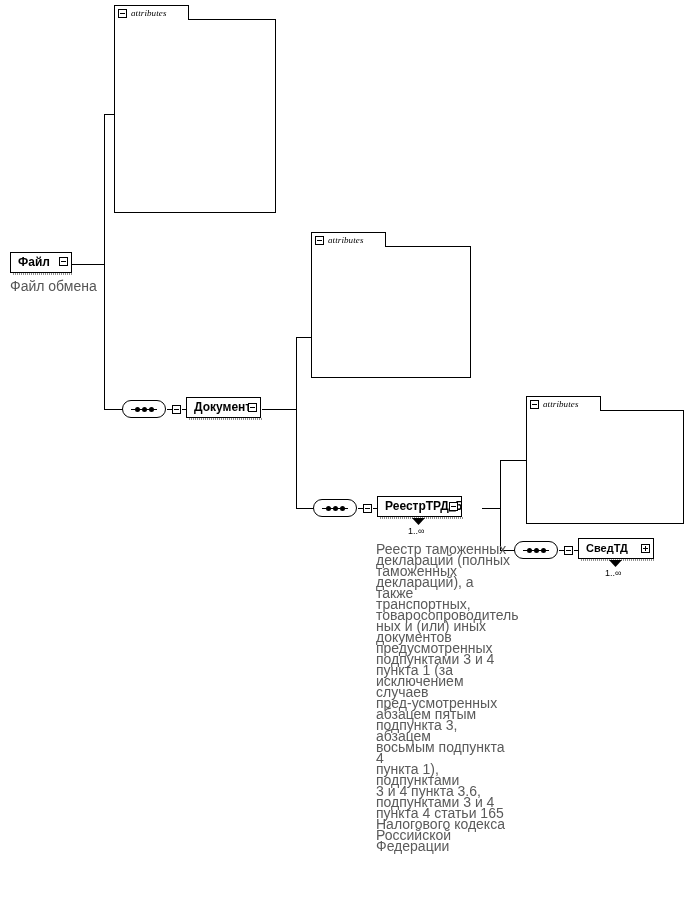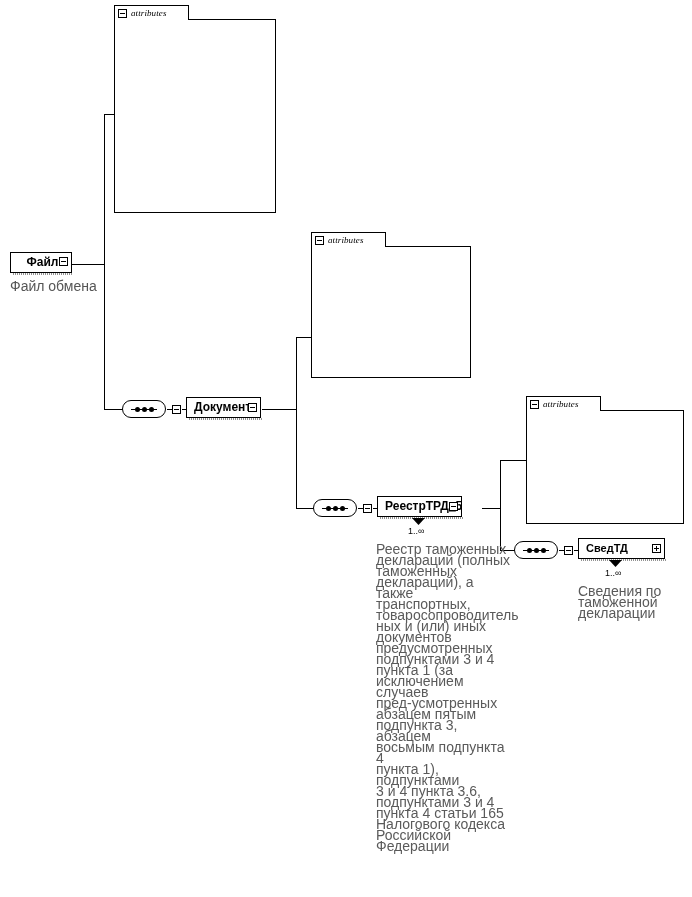--- a/index.html
+++ b/index.html
@@ -146,21 +146,21 @@
 
       <path d="M 481.5 508.5 H 500.5 V 460.5 H 526.5"></path>
       <path d="M 500.5 508.5 V 550.5 H 514.5"></path>
 
       <path d="M 558.5 550.5 H 564.5"></path>
       <path d="M 573.5 550.5 H 578.5"></path>
     </g>
   </svg>
 
   <div class="node" style="left:10px;top:252px;">
-    <div class="frame" style="width:62px;justify-content:center;">
+    <div class="frame" style="width:62px;">
       <span class="nm">Файл</span>
       <span class="sq" style="position:absolute;right:3px;top:4px;"></span>
     </div>
   </div>
   <div class="ncap" style="left:10px;top:281px;width:110px;">Файл обмена</div>
 
   <div class="attrbox" style="left:114px;top:5px;width:162px;height:208px;">
     <div class="tab" style="width:75px;">
       <span class="sq"></span>
       <span class="lbl">attributes</span>
@@ -294,26 +294,23 @@
   <div class="seq" style="left:514px;top:541px;">
     <div class="dots">
       <span class="d" style="left:4px;"></span>
       <span class="d" style="left:11px;"></span>
       <span class="d" style="left:18px;"></span>
     </div>
   </div>
   <span class="sq seq-sq" style="left:564px;top:546px;"></span>
 
   <div class="node small" style="left:578px;top:538px;">
-    <div class="frame" style="width:87px;">
+    <div class="frame" style="width:76px;">
       <span class="nm">СведТД</span>
       <span class="sq plus" style="position:absolute;right:3px;top:5px;"></span>
     </div>
   </div>
   <svg class="cardmark" style="left:609px;top:560px;" width="14" height="8" viewBox="0 0 14 8">
     <path d="M0 0 H13 L6.5 7 Z" fill="#000"></path>
   </svg>
   <div class="card" style="left:605px;top:569px;">1..∞</div>
-  <div class="ncap" style="left:578px;top:586px;width:92px;color:#5a5a5a;">Сведения по
-таможенной
-декларации</div>
 
 </div>
 
 </body></html>

